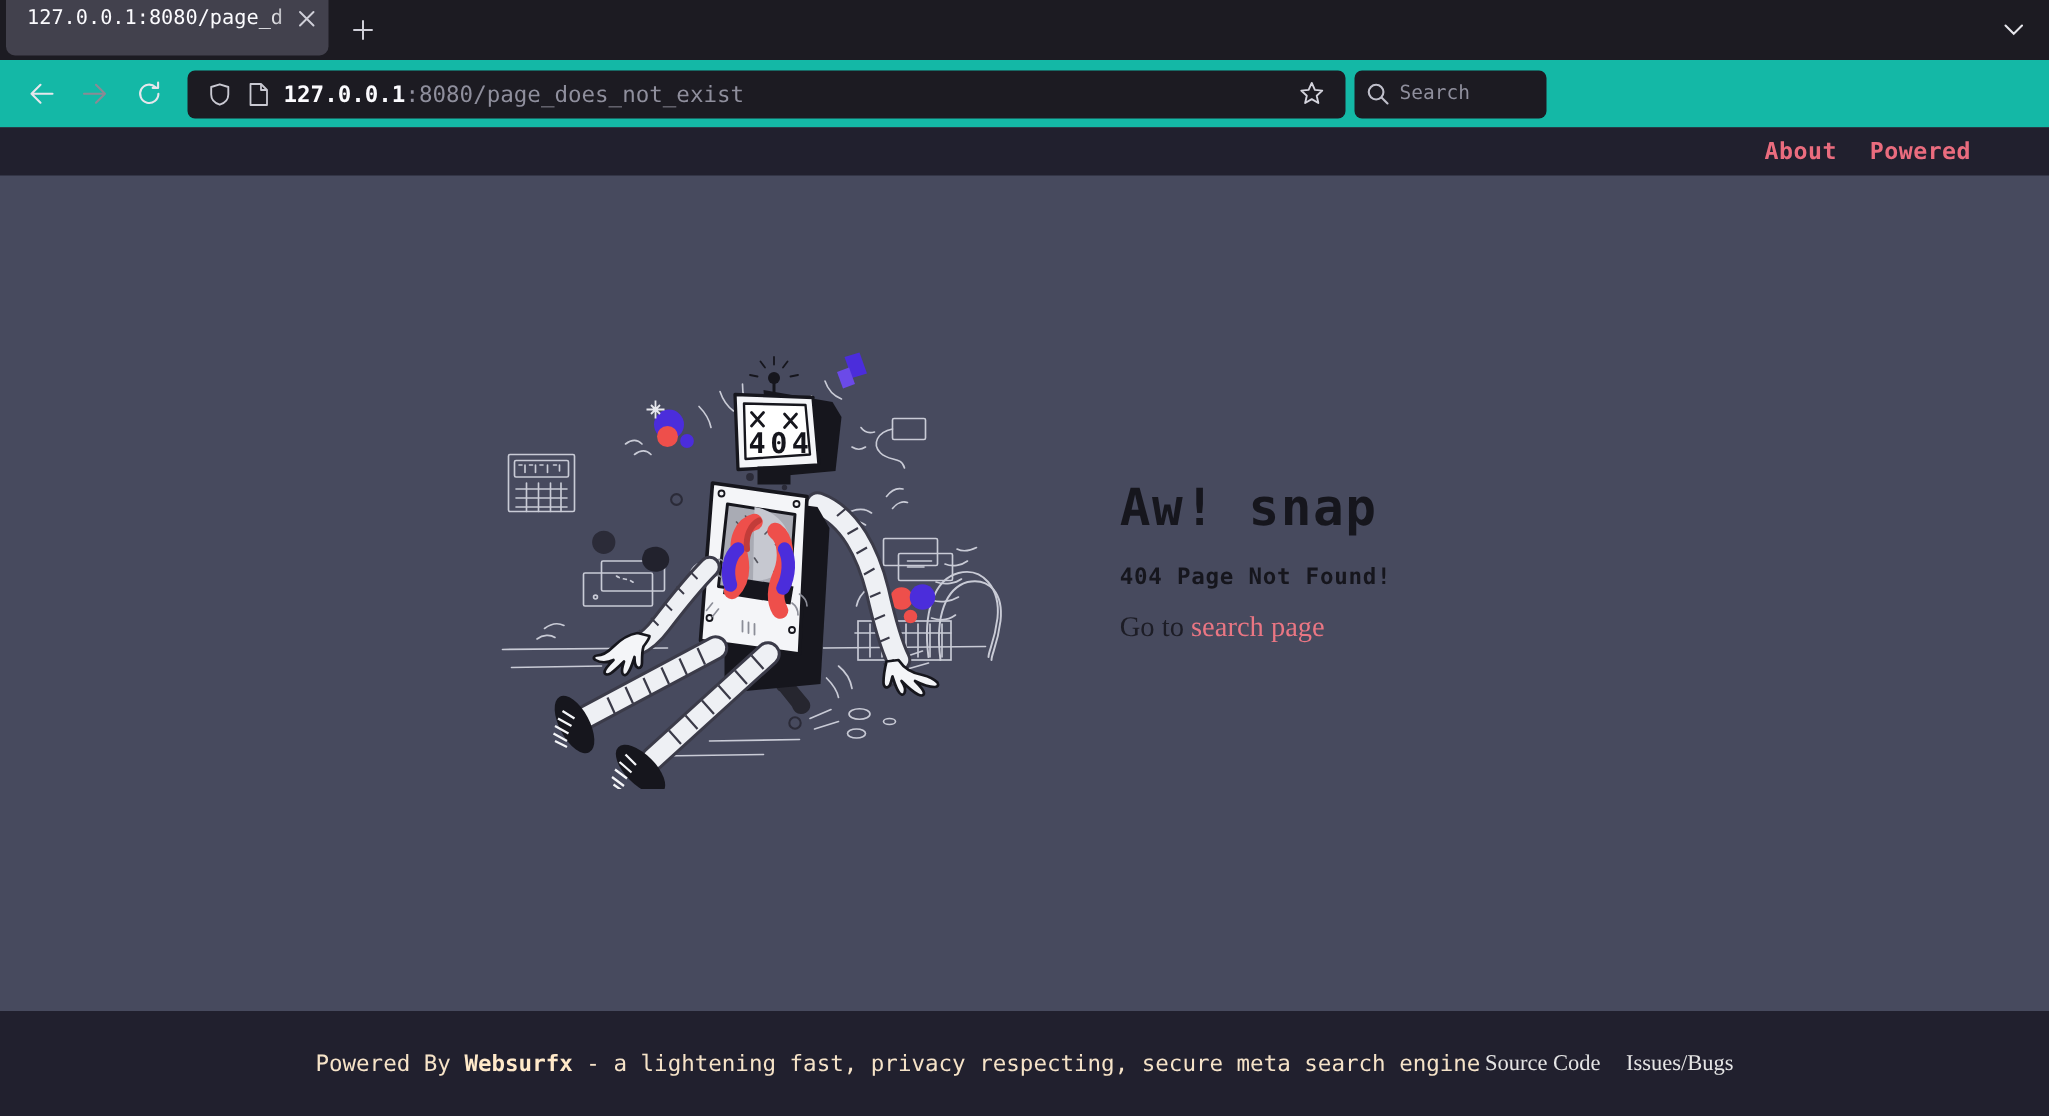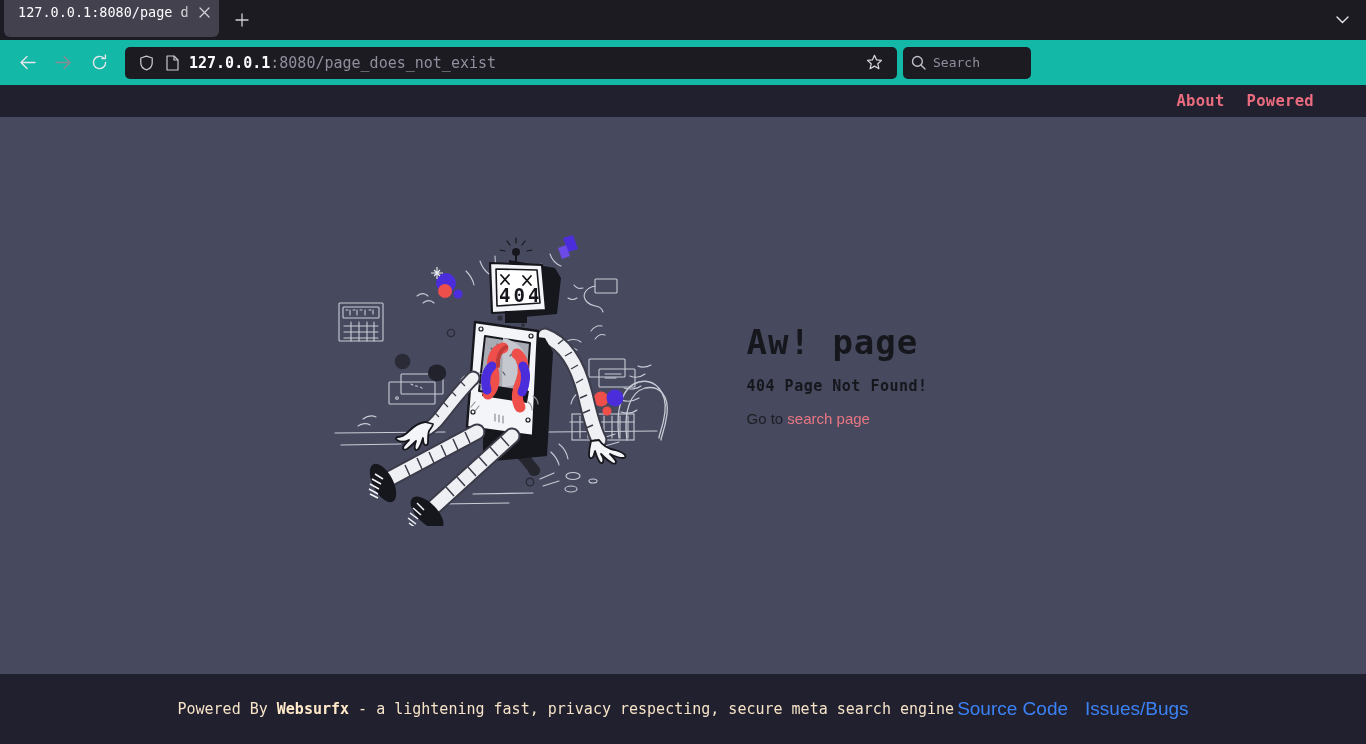--- a/index.html
+++ b/index.html
@@ -109,34 +109,34 @@
     font-family: "DejaVu Sans Mono", monospace;
     font-size: 34px; font-weight: 700; color: #16161d;
     letter-spacing: 1px; line-height: 1.1;
   }
   #err-sub {
     font-family: "DejaVu Sans Mono", monospace;
     font-size: 15px; font-weight: 700; color: #16161d;
     margin-top: 16px; letter-spacing: 0.5px;
   }
   #err-goto {
-    font-family: Liberation Sans, sans-serif;
-    font-size: 15px; color: #1d1d26; margin-top: 15px;
+    font-family: Liberation Serif, serif;
+    font-size: 19px; color: #1d1d26; margin-top: 15px;
   }
   #err-goto a { color: #ea7683; text-decoration: none; }
 
   #site-footer {
     flex: 0 0 70px; background: #21202e;
     display: flex; flex-direction: row; align-items: center;
     justify-content: center; gap: 3px;
   }
   #footer-line1 { font-family: "DejaVu Sans Mono", monospace; font-size: 15px; color: #f6e3c8; }
   #footer-line1 b { color: #ffe9c9; font-weight: 700; }
   #footer-links { display: flex; gap: 17px; }
-  #footer-links a { font-family: Liberation Sans, sans-serif; font-size: 19px; color: #3b82f6; text-decoration: none; }
+  #footer-links a { font-family: Liberation Serif, serif; font-size: 15px; color: #e5e5e5; text-decoration: none; }
 </style>
 </head>
 <body>
 
 <div id="browser-chrome">
 
   <div id="tab-strip">
     <div class="tab">
       <span class="tab-title">127.0.0.1:8080/page_d</span>
       <span class="tab-close">
@@ -394,21 +394,21 @@
           <ellipse cx="100" cy="287" rx="10" ry="21" transform="rotate(-45 100 287)" fill="#16161d"></ellipse>
           <g stroke="#f4f5f8" stroke-width="1.5">
             <path d="M90 277l7 7M86 282l8 7M83 287l8 6M81 292l8 6M82 297l7 5"></path>
           </g>
         </g>
 
       </svg>
     </div>
 
     <div id="error-text">
-      <div id="err-title">Aw! page</div>
+      <div id="err-title">Aw! snap</div>
       <div id="err-sub">404 Page Not Found!</div>
       <div id="err-goto"><span>Go to </span><a href="#">search page</a></div>
     </div>
 
   </div>
 
   <div id="site-footer">
     <div id="footer-line1"><span>Powered By </span><b>Websurfx</b><span> - a lightening fast, privacy respecting, secure meta search engine</span></div>
     <div id="footer-links">
       <a href="#">Source Code</a>

